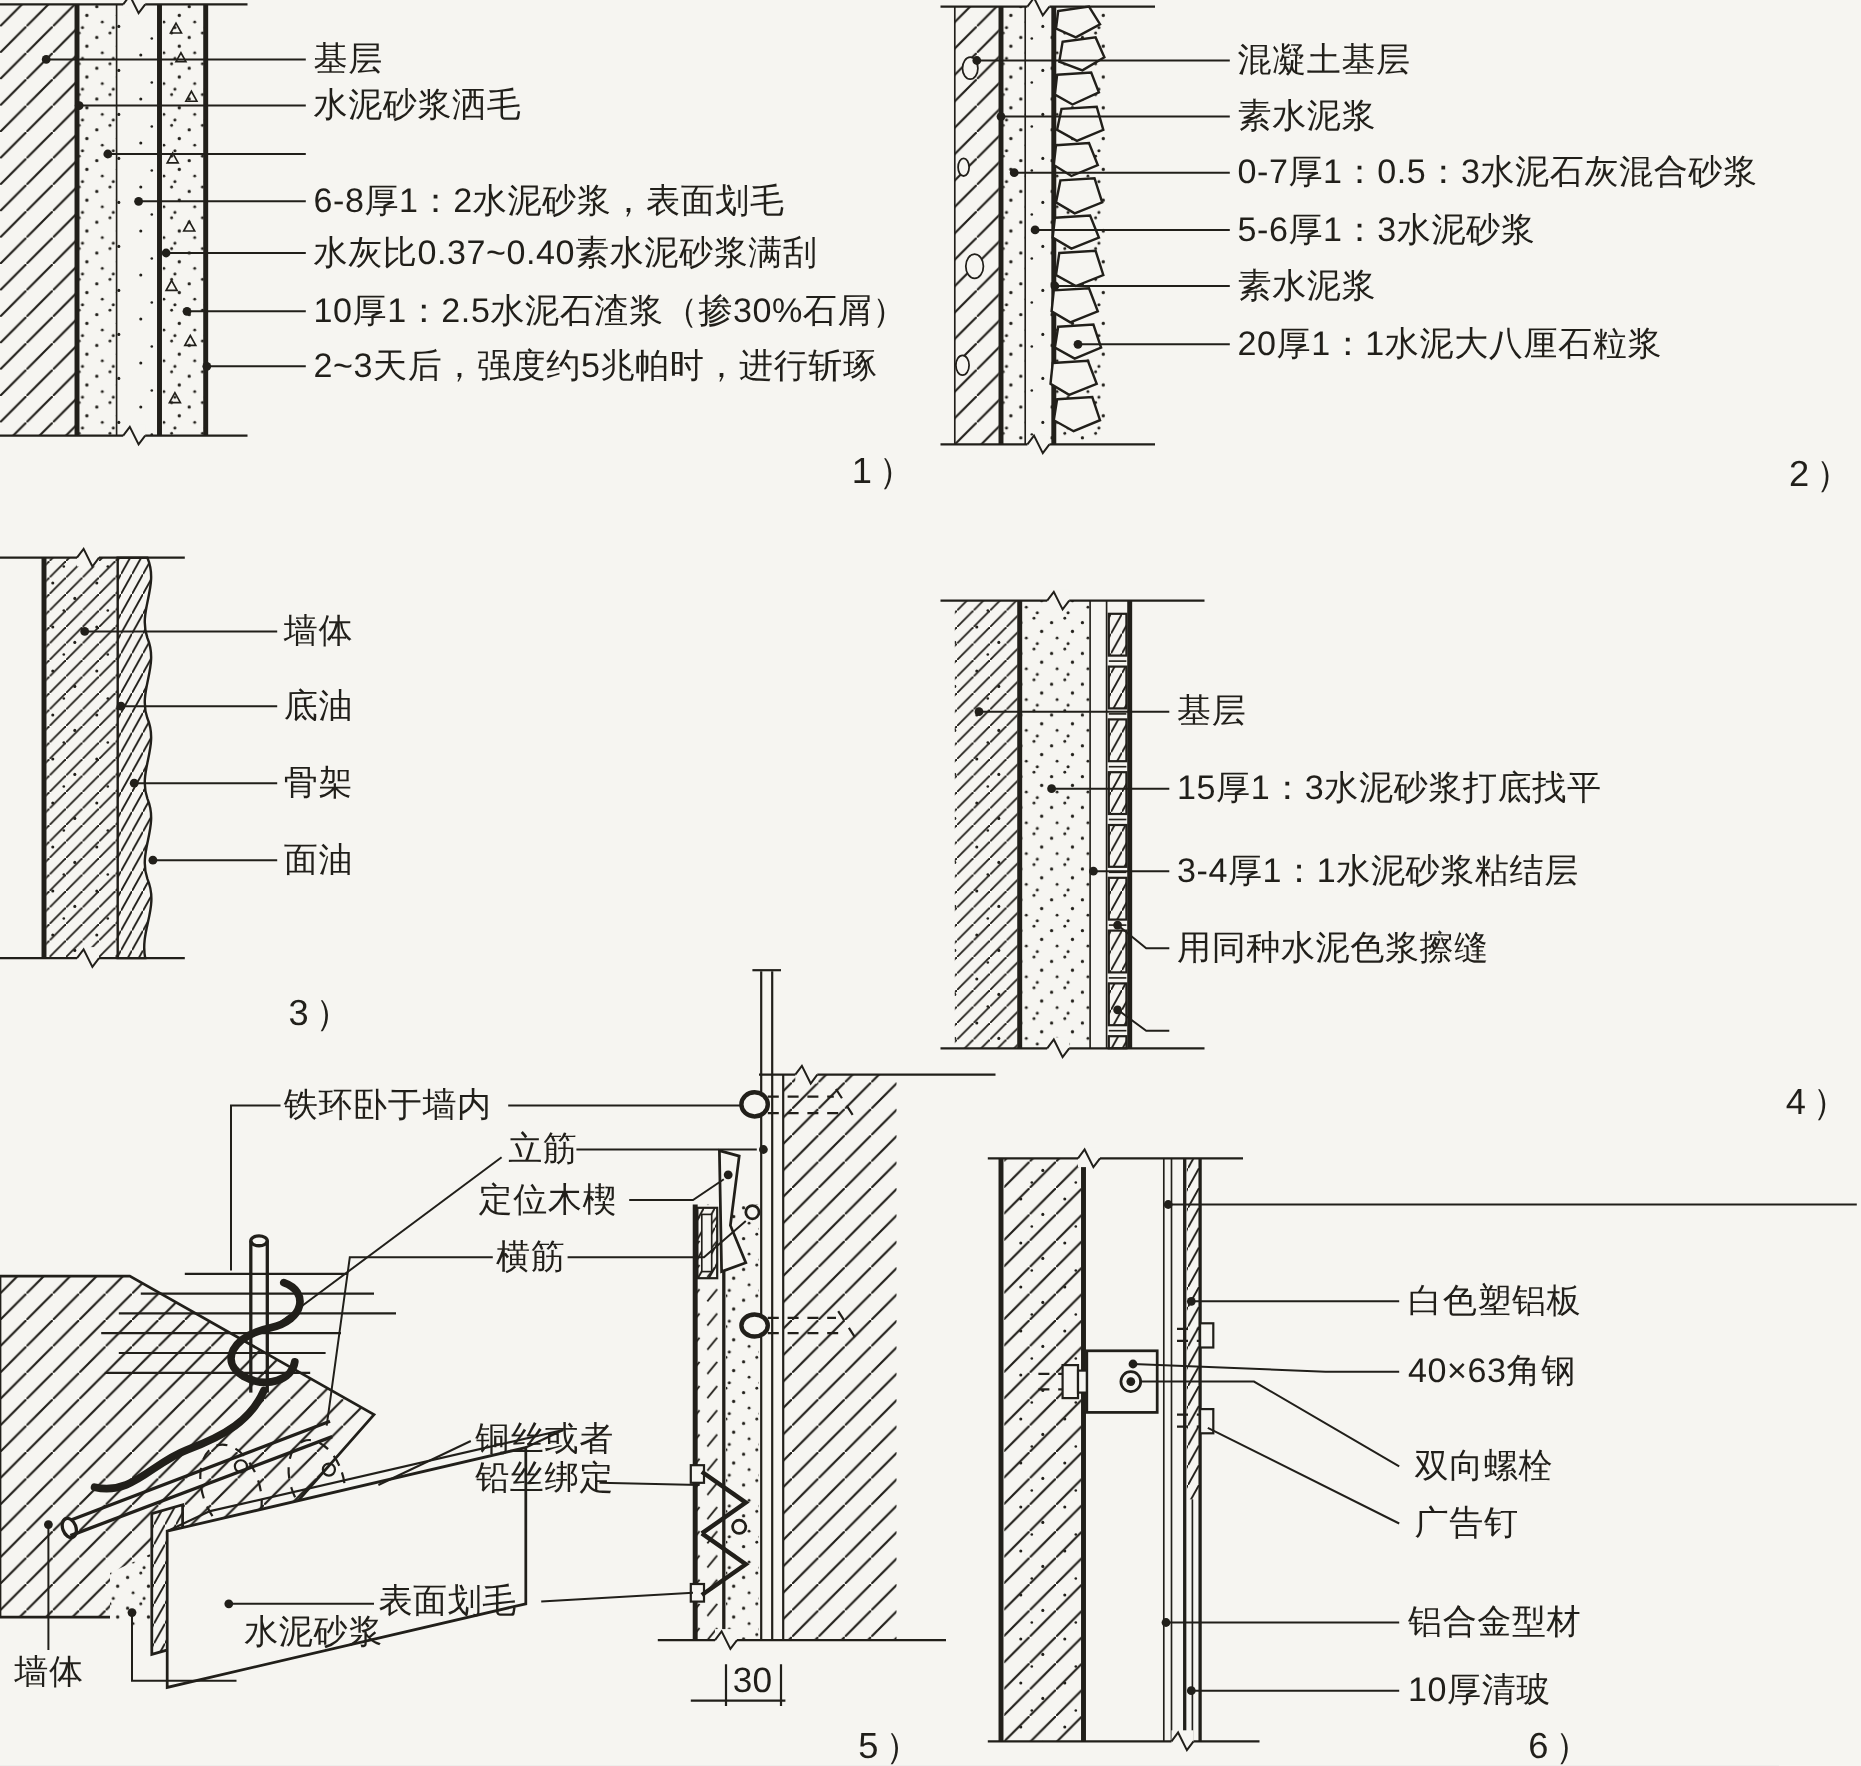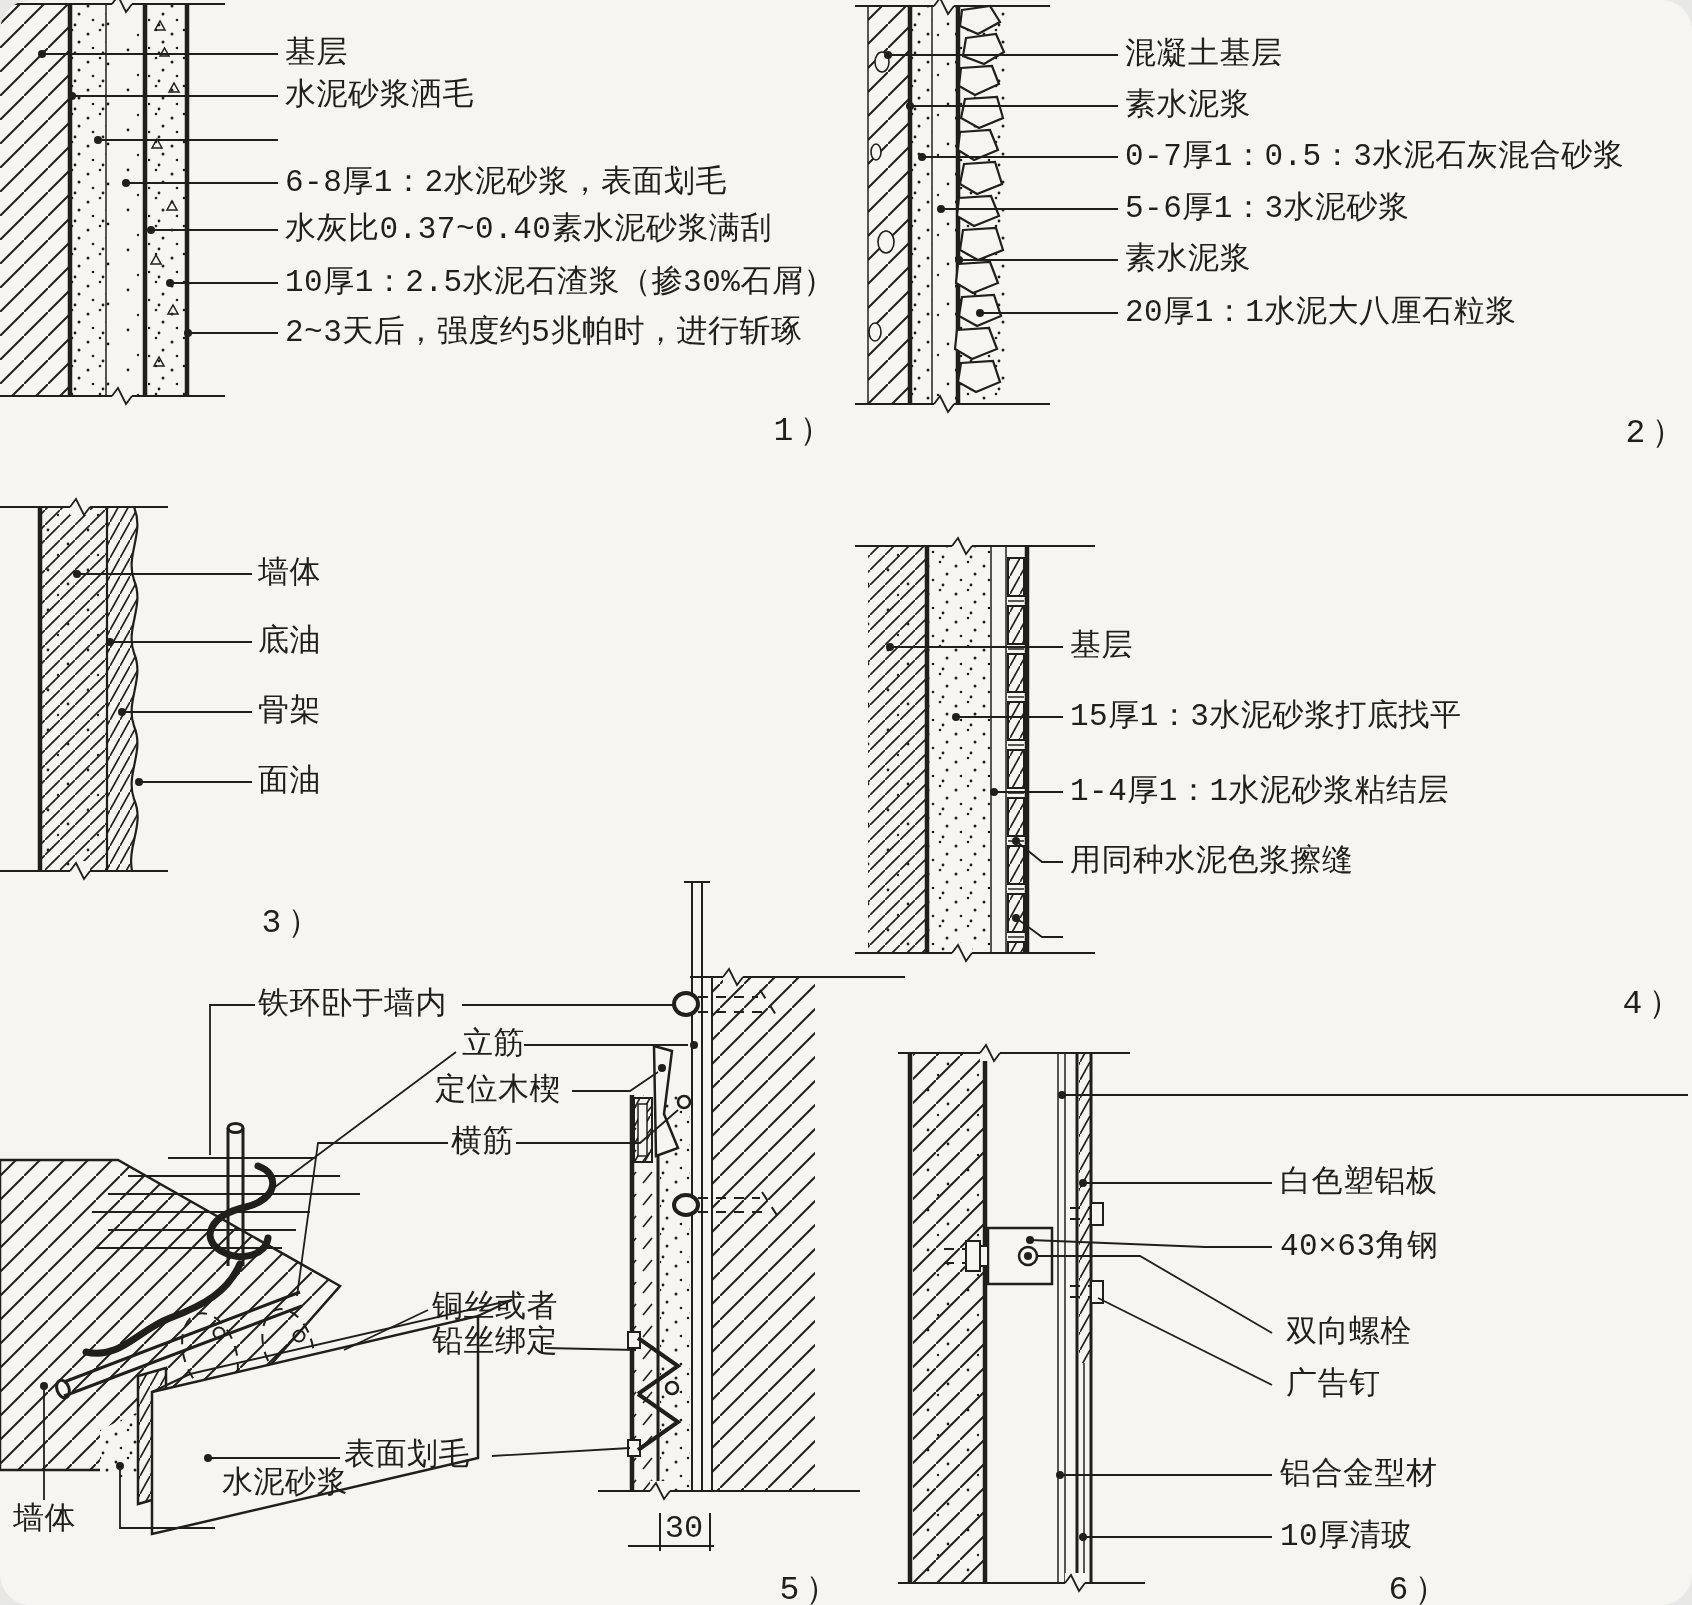--- a/index.html
+++ b/index.html
@@ -1,17 +1,17 @@
 <!DOCTYPE html>
 <html><head>
 <meta charset="utf-8">
 <style>
   html,body{margin:0;padding:0;background:#e8e8e6;}
   #stage{position:relative;width:1692px;height:1605px;background:#f6f5f1;overflow:hidden;
-         font-family:Liberation Mono, monospace;color:#211f1a;border-radius:31px;}
+         font-family:Liberation Sans, sans-serif;color:#211f1a;}
   #drawing{position:absolute;left:0;top:0;}
   .lbl{position:absolute;font-size:31px;line-height:1.12;white-space:nowrap;
        transform:translateY(-50%);letter-spacing:.5px;}
   .lbl.wrap{white-space:normal;width:152px;}
   .cap{position:absolute;font-size:33px;transform:translate(-50%,-50%);letter-spacing:6px;white-space:nowrap;}
   .dim{position:absolute;font-size:32px;transform:translate(-50%,-50%);}
 </style>
 </head>
 <body>
 
@@ -422,21 +422,21 @@
 <span class="cap" style="left:1658px;top:431px">2）</span>
 
 <span class="lbl" style="left:258px;top:574px">墙体</span>
 <span class="lbl" style="left:258px;top:642px">底油</span>
 <span class="lbl" style="left:258px;top:712px">骨架</span>
 <span class="lbl" style="left:258px;top:782px">面油</span>
 <span class="cap" style="left:294px;top:921px">3）</span>
 
 <span class="lbl" style="left:1070px;top:647px">基层</span>
 <span class="lbl" style="left:1070px;top:717px">15厚1：3水泥砂浆打底找平</span>
-<span class="lbl" style="left:1070px;top:792px">1-4厚1：1水泥砂浆粘结层</span>
+<span class="lbl" style="left:1070px;top:792px">3-4厚1：1水泥砂浆粘结层</span>
 <span class="lbl" style="left:1070px;top:862px">用同种水泥色浆擦缝</span>
 <span class="cap" style="left:1655px;top:1002px">4）</span>
 
 <span class="lbl" style="left:258px;top:1005px">铁环卧于墙内</span>
 <span class="lbl" style="left:462px;top:1045px">立筋</span>
 <span class="lbl" style="left:435px;top:1091px">定位木楔</span>
 <span class="lbl" style="left:451px;top:1143px">横筋</span>
 <span class="lbl wrap" style="left:432px;top:1326px">铜丝或者铅丝绑定</span>
 <span class="lbl" style="left:344px;top:1456px">表面划毛</span>
 <span class="lbl" style="left:13px;top:1520px">墙体</span>

